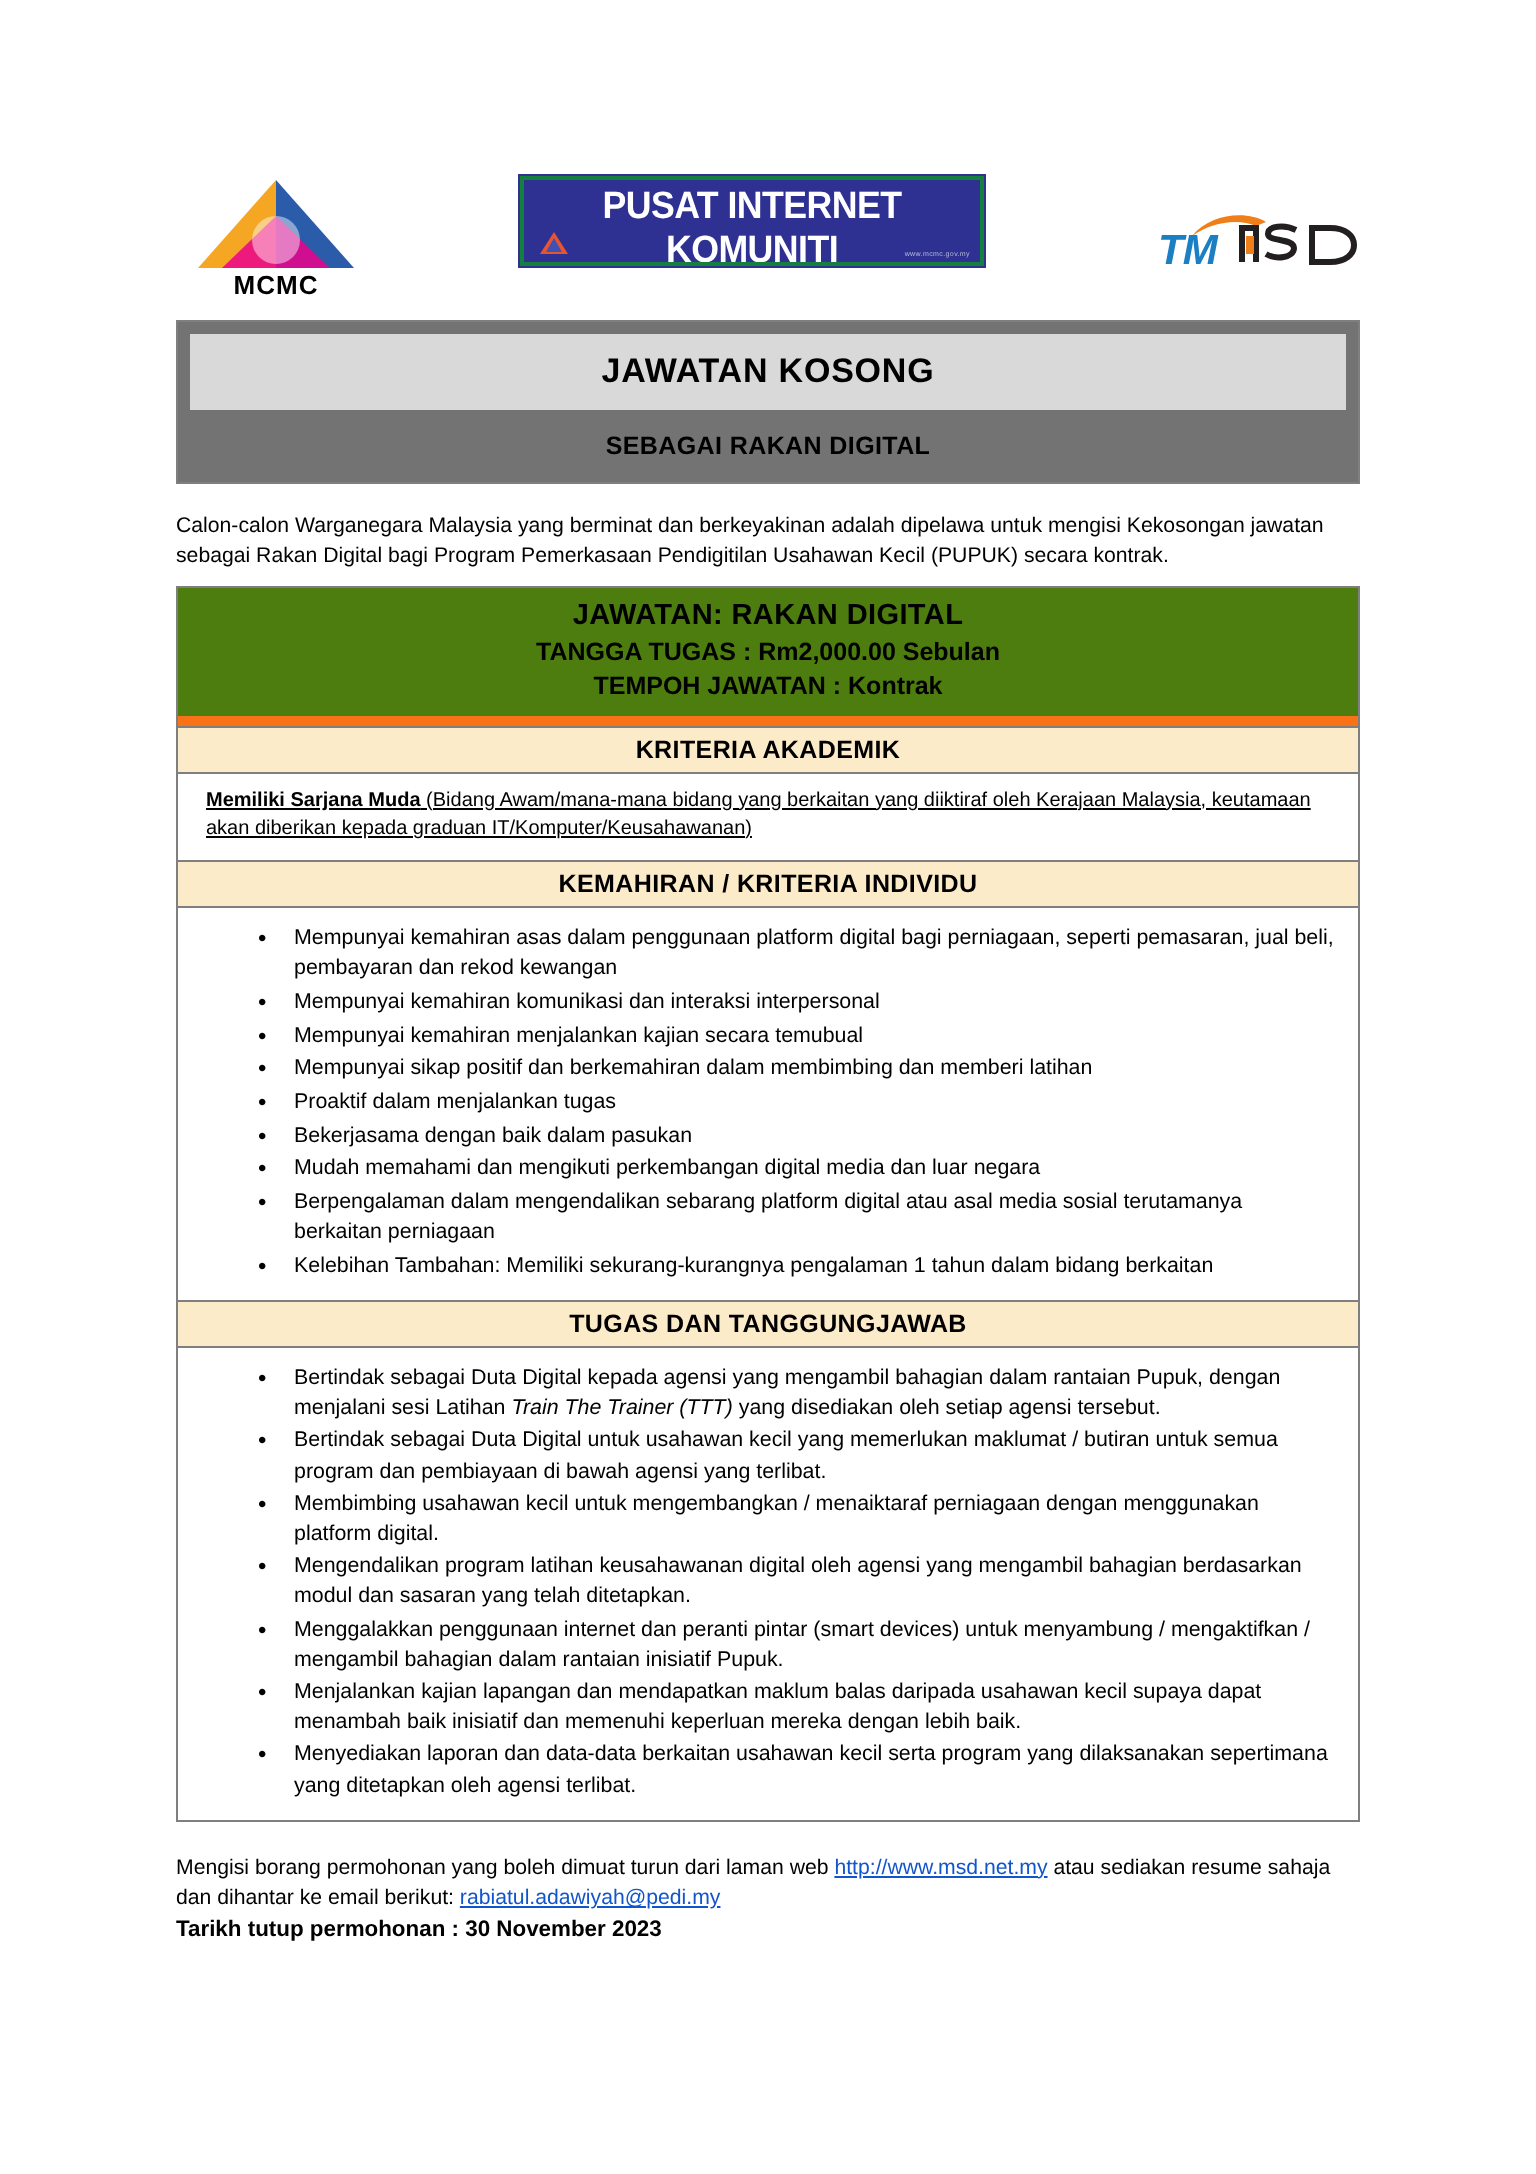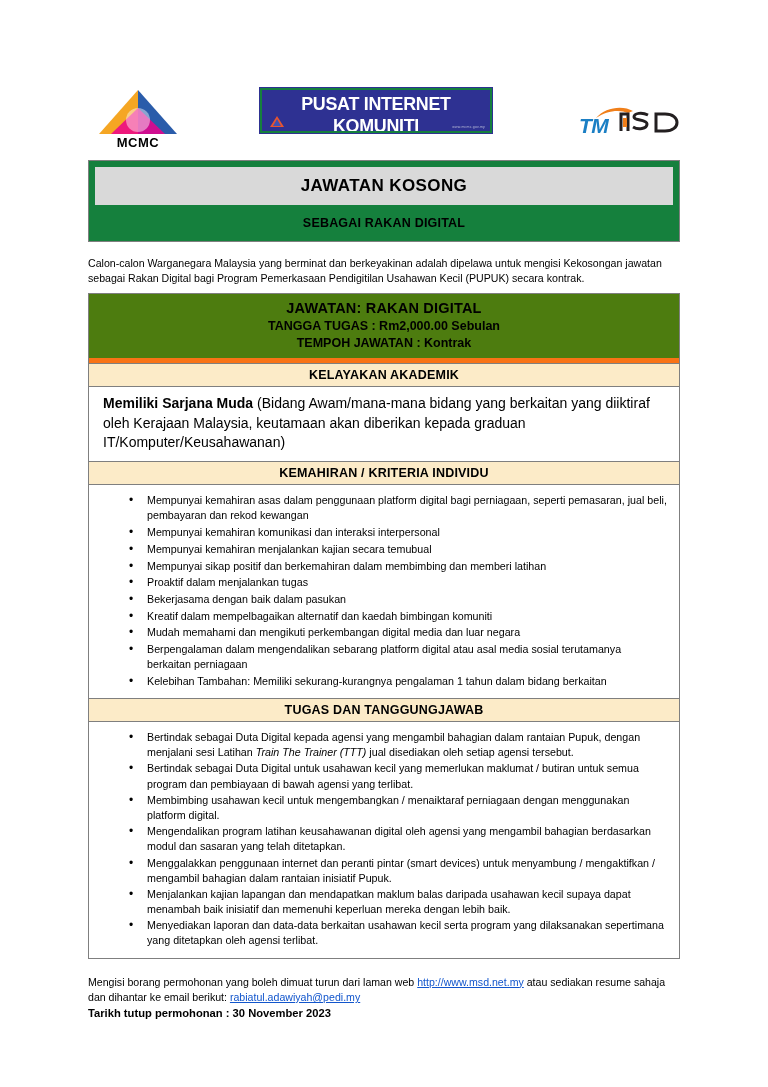--- a/index.html
+++ b/index.html
@@ -136,21 +136,21 @@
   }
 
   
   .doc {
     margin: 0 88px;
     width: 592px;
   }
   .box {
     border: 1px solid #7f7f7f;
     box-sizing: border-box;
-    background: #15803d;
+    background: #737373;
   }
   .title-box {
     padding: 6px 6px 5px 6px;
   }
   .title-main {
     background: #d9d9d9;
     text-align: center;
     font-size: 17px;
     font-weight: bold;
     letter-spacing: 0.4px;
@@ -209,22 +209,23 @@
     border-bottom: 1px solid #7f7f7f;
     border-top: 1px solid #7f7f7f;
   }
   .sec-body {
     padding: 6px 10px 7px 10px;
     font-size: 10.8px;
     line-height: 1.42;
   }
   .akademik-body {
     padding: 7px 10px 8px 14px;
-    font-size: 14px;
+    font-size: 10px;
     line-height: 1.42;
+    text-decoration: underline;
   }
   ul.blist {
     margin: 2px 0 2px 0;
     padding: 0 0 0 30px;
     list-style: none;
   }
   ul.blist li {
     position: relative;
     padding: 0 2px 0 18px;
     margin: 0 0 1.5px 0;
@@ -315,45 +316,44 @@
     <div class="intro">Calon-calon Warganegara Malaysia yang berminat dan berkeyakinan adalah dipelawa untuk mengisi Kekosongan jawatan sebagai Rakan Digital bagi Program Pemerkasaan Pendigitilan Usahawan Kecil (PUPUK) secara kontrak.</div>
 
     <div class="main-table">
 
       <div class="grey-block">
         <div class="l1">JAWATAN: RAKAN DIGITAL</div>
         <div class="l2">TANGGA TUGAS : Rm2,000.00 Sebulan</div>
         <div class="l3">TEMPOH JAWATAN : Kontrak</div>
       </div>
 
-      <div class="sec-head">KELAYAKAN AKADEMIK</div>
+      <div class="sec-head">KRITERIA AKADEMIK</div>
       <div class="akademik-body">
         <span class="bold">Memiliki Sarjana Muda</span><span> (Bidang Awam/mana-mana bidang yang berkaitan yang diiktiraf oleh Kerajaan Malaysia, keutamaan akan diberikan kepada graduan IT/Komputer/Keusahawanan)</span>
       </div>
 
       <div class="sec-head">KEMAHIRAN / KRITERIA INDIVIDU</div>
       <div class="sec-body">
         <ul class="blist">
           <li>Mempunyai kemahiran asas dalam penggunaan platform digital bagi perniagaan, seperti pemasaran, jual beli, pembayaran dan rekod kewangan</li>
           <li>Mempunyai kemahiran komunikasi dan interaksi interpersonal</li>
           <li>Mempunyai kemahiran menjalankan kajian secara temubual</li>
           <li>Mempunyai sikap positif dan berkemahiran dalam membimbing dan memberi latihan</li>
           <li>Proaktif dalam menjalankan tugas</li>
           <li>Bekerjasama dengan baik dalam pasukan</li>
-          <li>Kreatif dalam mempelbagaikan alternatif dan kaedah bimbingan komuniti</li>
           <li>Mudah memahami dan mengikuti perkembangan digital media dan luar negara</li>
           <li>Berpengalaman dalam mengendalikan sebarang platform digital atau asal media sosial terutamanya berkaitan perniagaan</li>
           <li>Kelebihan Tambahan: Memiliki sekurang-kurangnya pengalaman 1 tahun dalam bidang berkaitan</li>
         </ul>
       </div>
 
       <div class="sec-head">TUGAS DAN TANGGUNGJAWAB</div>
       <div class="sec-body">
         <ul class="blist tugas">
-          <li><span>Bertindak sebagai Duta Digital kepada agensi yang mengambil bahagian dalam rantaian Pupuk, dengan menjalani sesi Latihan </span><span class="ital">Train The Trainer (TTT)</span><span> jual disediakan oleh setiap agensi tersebut.</span></li>
+          <li><span>Bertindak sebagai Duta Digital kepada agensi yang mengambil bahagian dalam rantaian Pupuk, dengan menjalani sesi Latihan </span><span class="ital">Train The Trainer (TTT)</span><span> yang disediakan oleh setiap agensi tersebut.</span></li>
           <li>Bertindak sebagai Duta Digital untuk usahawan kecil yang memerlukan maklumat / butiran untuk semua program dan pembiayaan di bawah agensi yang terlibat.</li>
           <li>Membimbing usahawan kecil untuk mengembangkan / menaiktaraf perniagaan dengan menggunakan platform digital.</li>
           <li>Mengendalikan program latihan keusahawanan digital oleh agensi yang mengambil bahagian berdasarkan modul dan sasaran yang telah ditetapkan.</li>
           <li>Menggalakkan penggunaan internet dan peranti pintar (smart devices) untuk menyambung / mengaktifkan / mengambil bahagian dalam rantaian inisiatif Pupuk.</li>
           <li>Menjalankan kajian lapangan dan mendapatkan maklum balas daripada usahawan kecil supaya dapat menambah baik inisiatif dan memenuhi keperluan mereka dengan lebih baik.</li>
           <li>Menyediakan laporan dan data-data berkaitan usahawan kecil serta program yang dilaksanakan sepertimana yang ditetapkan oleh agensi terlibat.</li>
         </ul>
       </div>
 
     </div>

